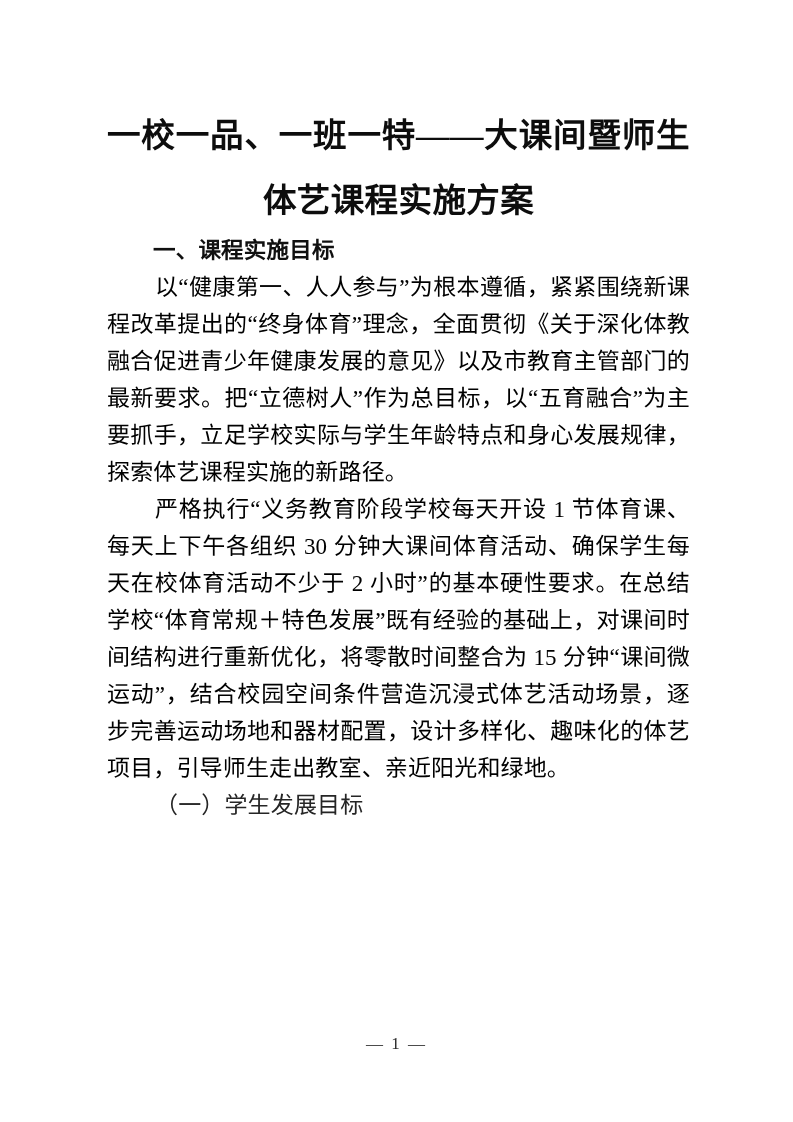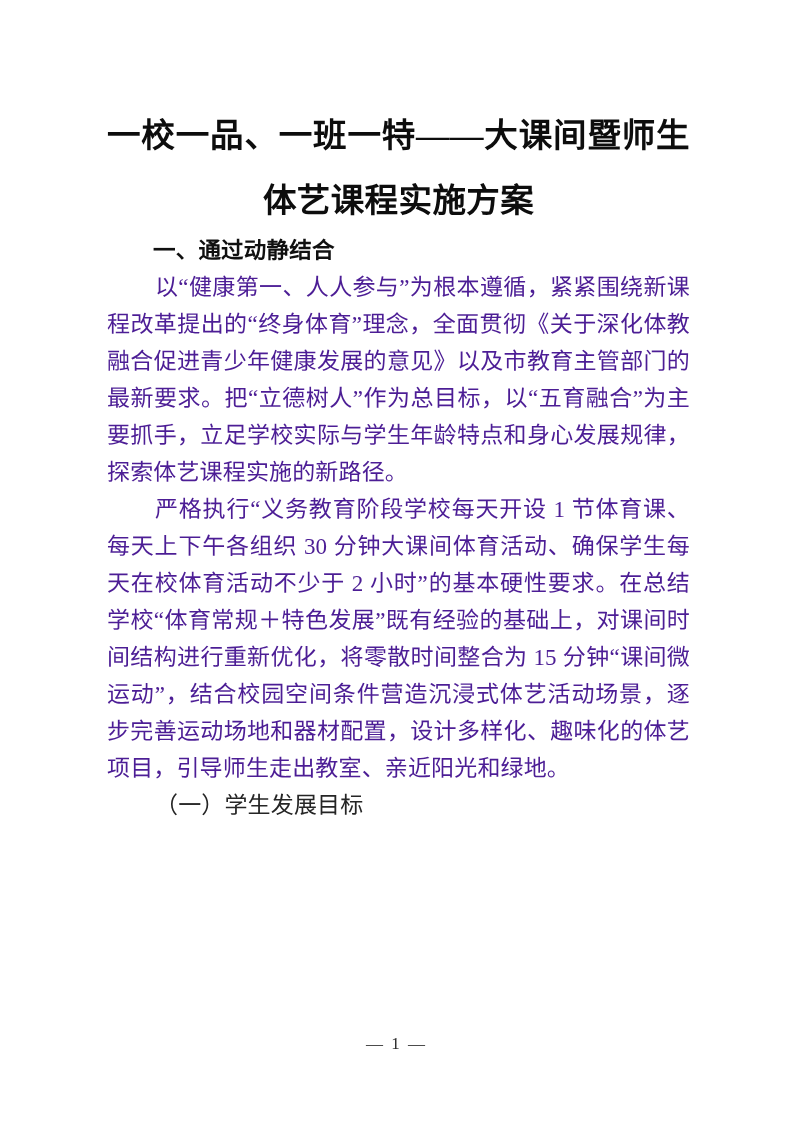--- a/index.html
+++ b/index.html
@@ -61,21 +61,21 @@
     color: #101010;
     text-indent: 46px;
     margin: 0;
     padding: 0;
   }
 
   .para {
     font-family: "Liberation Serif", "DejaVu Serif", serif;
     font-size: 23px;
     line-height: 37px;
-    color: #4c1d95;
+    color: #000000;
     text-indent: 48px;
     margin: 0;
     padding: 0;
     text-align: justify;
     text-align-last: left;
     letter-spacing: 0.15px;
     word-break: break-all;
   }
 
   .subheading {
@@ -106,21 +106,21 @@
 <body>
 
 <div class="page">
 
   <div class="doc-title">
     <span>一校一品、一班一特——大课间暨师生体</span><span>艺课程实施方案</span>
   </div>
 
   <div class="body-region">
 
-    <p class="section-heading">一、通过动静结合</p>
+    <p class="section-heading">一、课程实施目标</p>
 
     <p class="para">以“健康第一、人人参与”为根本遵循，紧紧围绕新课程改革提出的“终身体育”理念，全面贯彻《关于深化体教融合促进青少年健康发展的意见》以及市教育主管部门的最新要求。把“立德树人”作为总目标，以“五育融合”为主要抓手，立足学校实际与学生年龄特点和身心发展规律，探索体艺课程实施的新路径。</p>
 
     <p class="para">严格执行“义务教育阶段学校每天开设 1 节体育课、每天上下午各组织 30 分钟大课间体育活动、确保学生每天在校体育活动不少于 2 小时”的基本硬性要求。在总结学校“体育常规＋特色发展”既有经验的基础上，对课间时间结构进行重新优化，将零散时间整合为 15 分钟“课间微运动”，结合校园空间条件营造沉浸式体艺活动场景，逐步完善运动场地和器材配置，设计多样化、趣味化的体艺项目，引导师生走出教室、亲近阳光和绿地。</p>
 
 
 
     <p class="subheading">（一）学生发展目标</p>
 
   </div>

